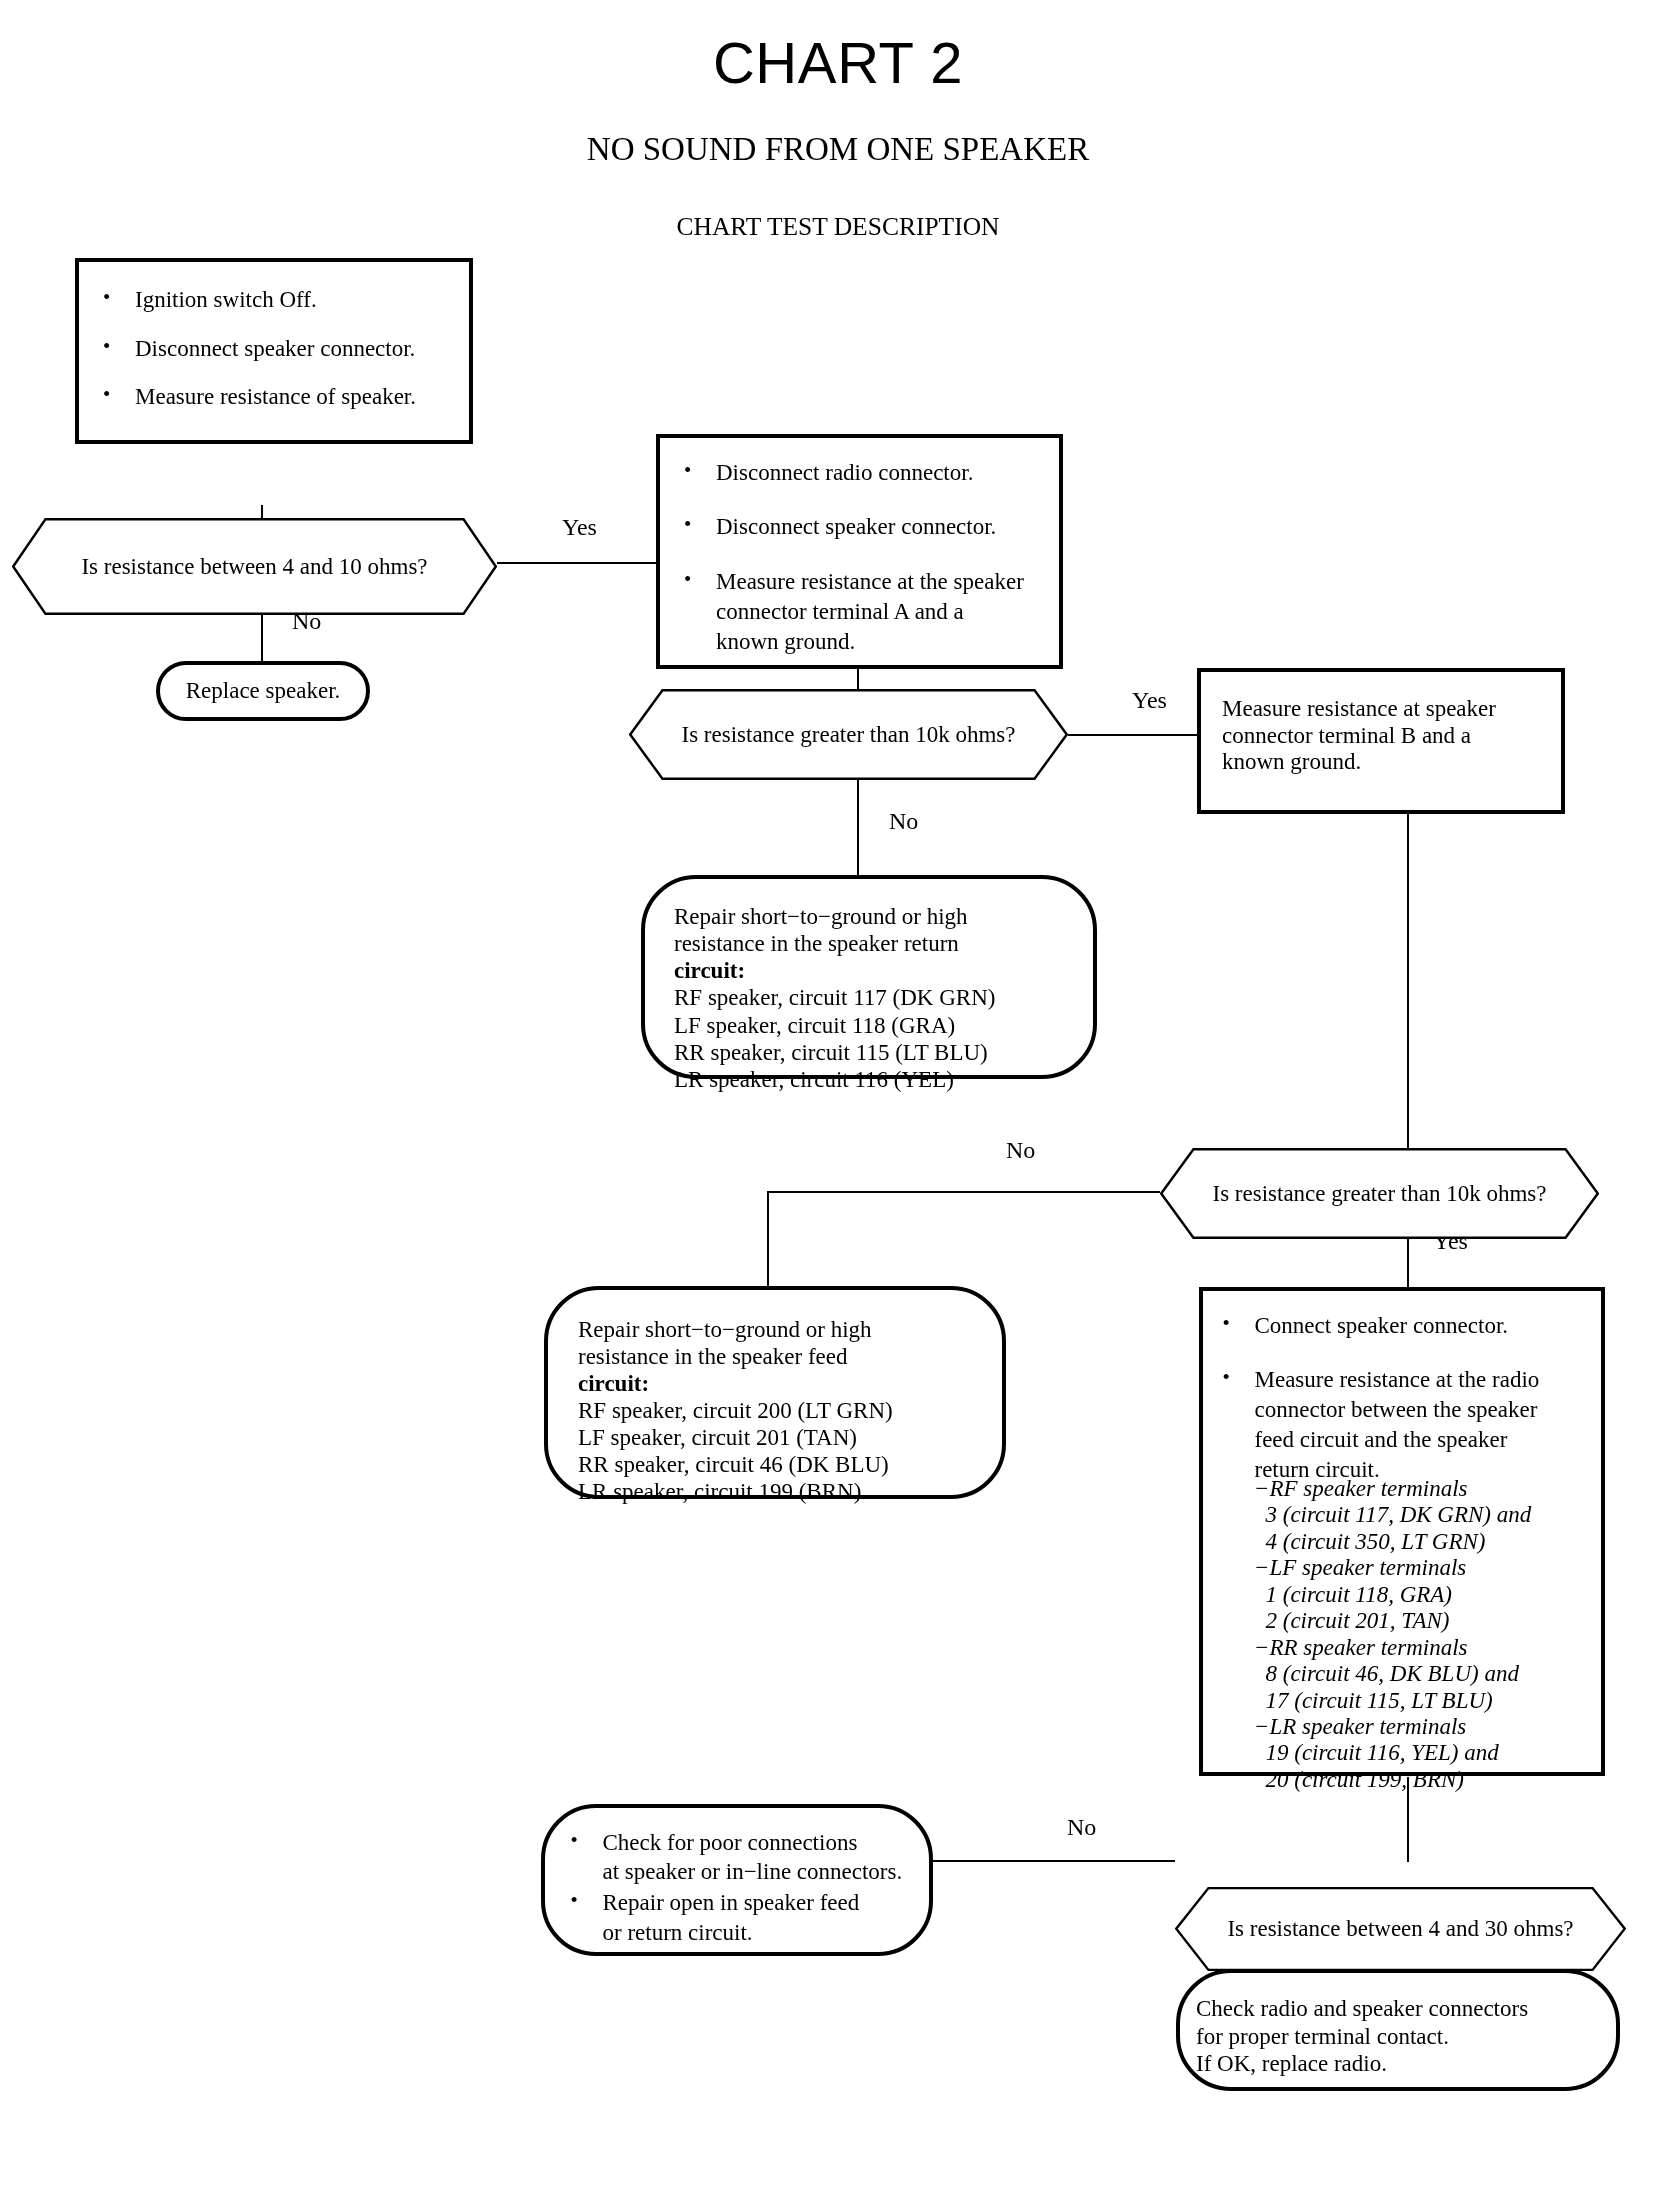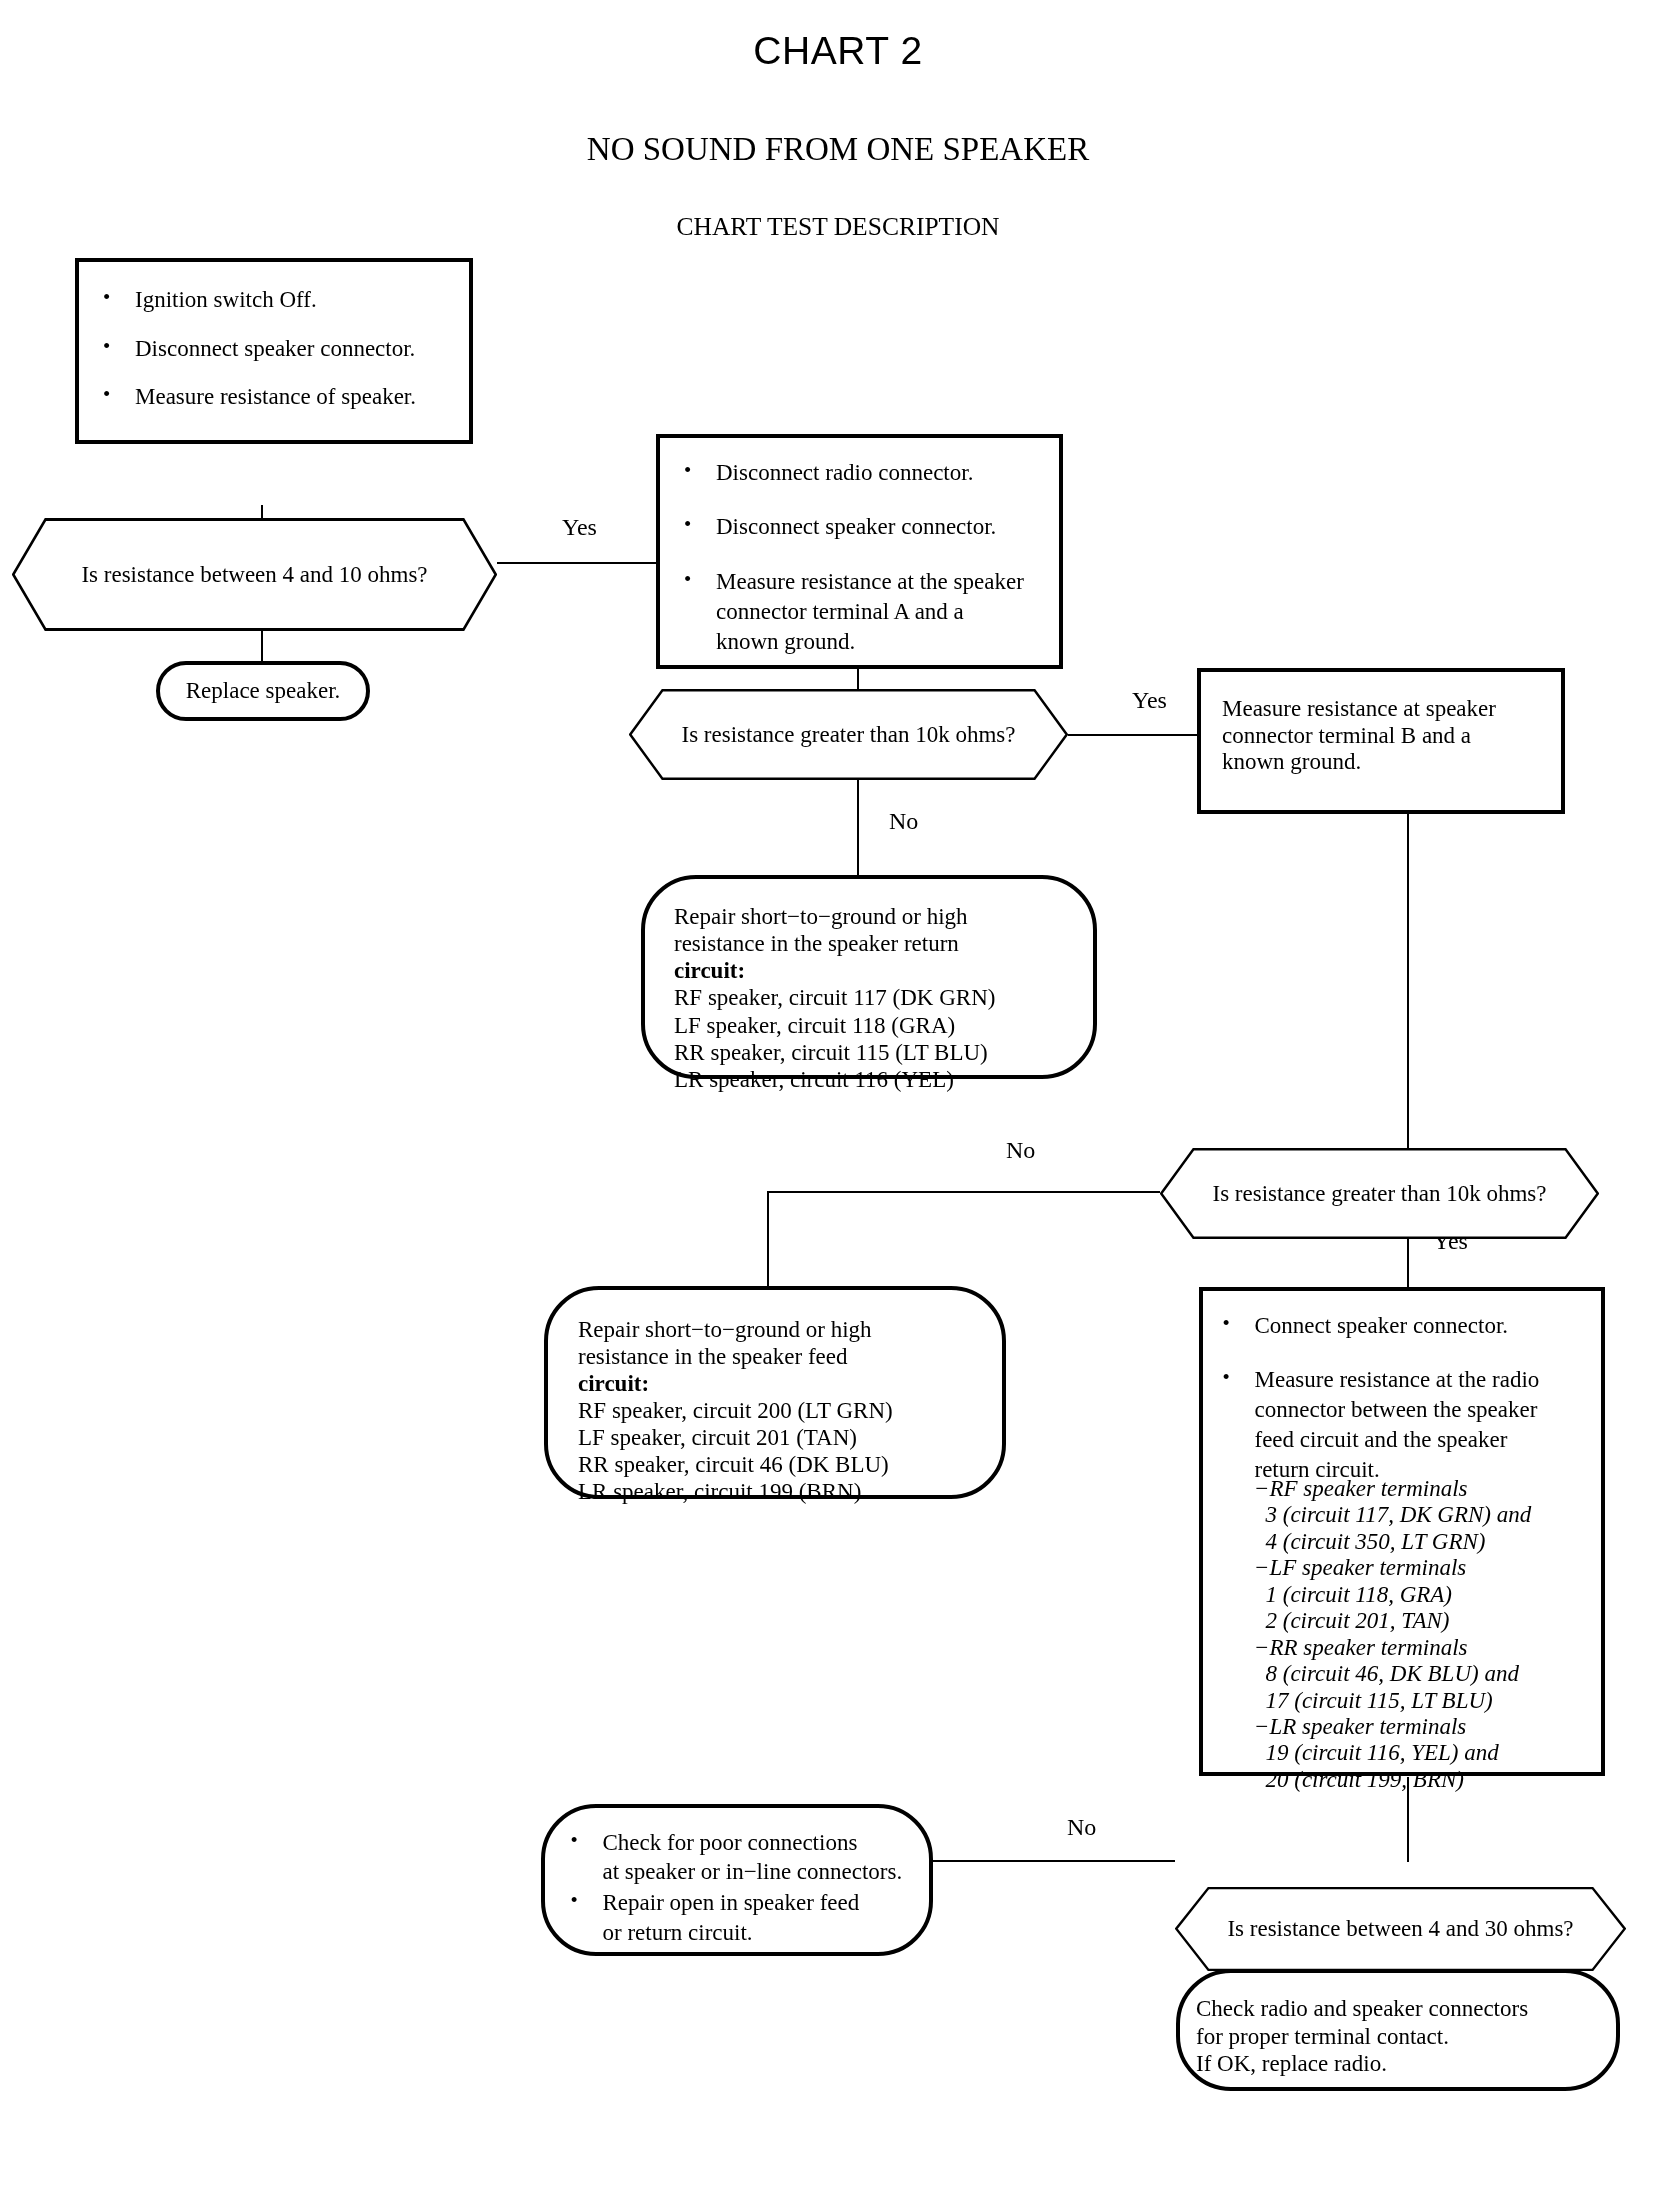--- a/index.html
+++ b/index.html
@@ -5,21 +5,21 @@
   html,body{margin:0;padding:0;background:#ffffff;}
   #page{
     position:relative;
     width:1676px;height:2205px;
     background:#ffffff;
     font-family:"Liberation Serif","DejaVu Serif",serif;
     color:#000000;
     overflow:hidden;
   }
   .ttl{position:absolute;text-align:center;left:0;width:1676px;color:#000;}
-  #title-chart{top:29px;font-size:39px;font-family:"Liberation Sans","DejaVu Sans",sans-serif;letter-spacing:0.6px;}
+  #title-chart{top:29px;font-size:58px;font-family:"Liberation Sans","DejaVu Sans",sans-serif;letter-spacing:0.6px;}
   #title-sub{top:131px;font-size:33px;}
   #title-desc{top:212px;font-size:25.5px;}
 
   .node{position:absolute;box-sizing:border-box;background:#fff;}
   .rect{border:4.3px solid #000;}
   .stadium{border:4.9px solid #000;border-radius:607px;}
   .rrect{border:4.9px solid #000;border-radius:55px;}
 
   .txt{position:absolute;font-size:23px;line-height:1.16;white-space:pre;}
   .bul{position:absolute;font-size:23px;line-height:1.30;}
@@ -89,21 +89,21 @@
     <div class="bul" style="left:24px;top:72px;width:353px;">
       <span class="b">•</span>
       <span class="t">Disconnect speaker connector.</span>
     </div>
     <div class="bul" style="left:24px;top:120px;width:353px;">
       <span class="b">•</span>
       <span class="t">Measure resistance of speaker.</span>
     </div>
   </div>
 
-  <div class="hex" style="left:12px;top:518px;width:485px;height:113px;">
+  <div class="hex" style="left:12px;top:518px;width:485px;height:97px;">
     <svg viewBox="0 0 798 150" preserveAspectRatio="none">
       <polygon points="55,2 743,2 796,75 743,148 55,148 2,75" fill="#ffffff" stroke="#000000" stroke-width="4"></polygon>
     </svg>
     <div class="hexlabel">Is resistance between 4 and 10 ohms?</div>
   </div>
 
   <div class="node stadium" style="left:156px;top:661px;width:214px;height:60px;">
     <div class="txt" style="left:0;top:13.4px;width:100%;text-align:center;">Replace speaker.</div>
   </div>
 

